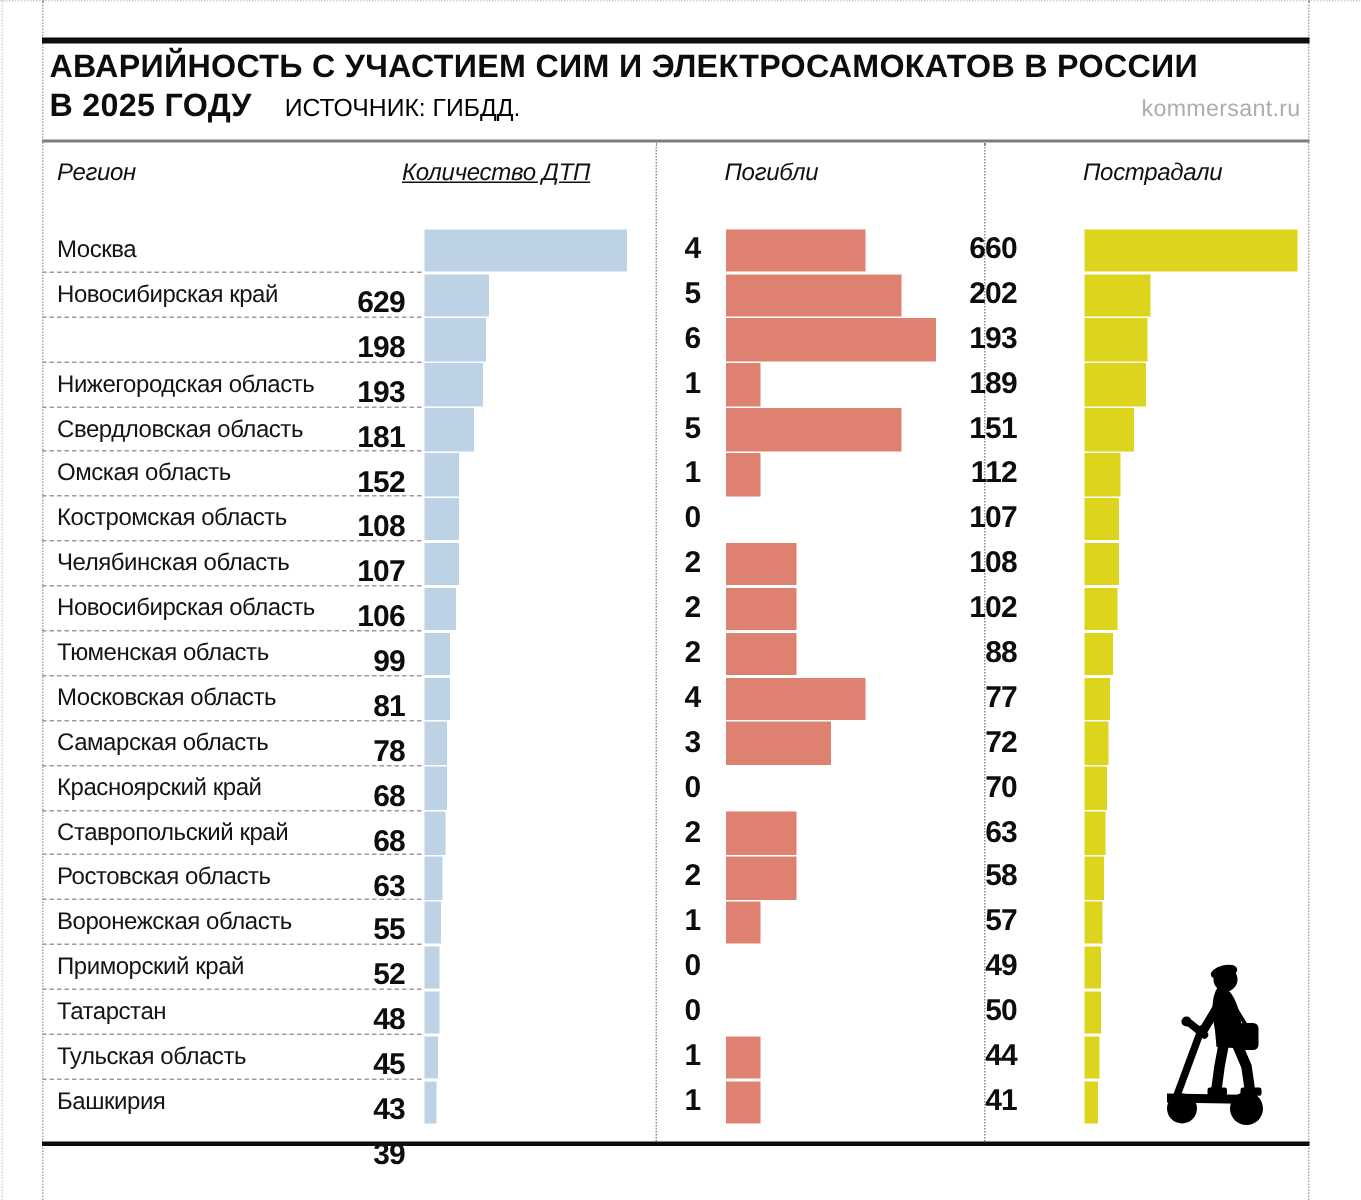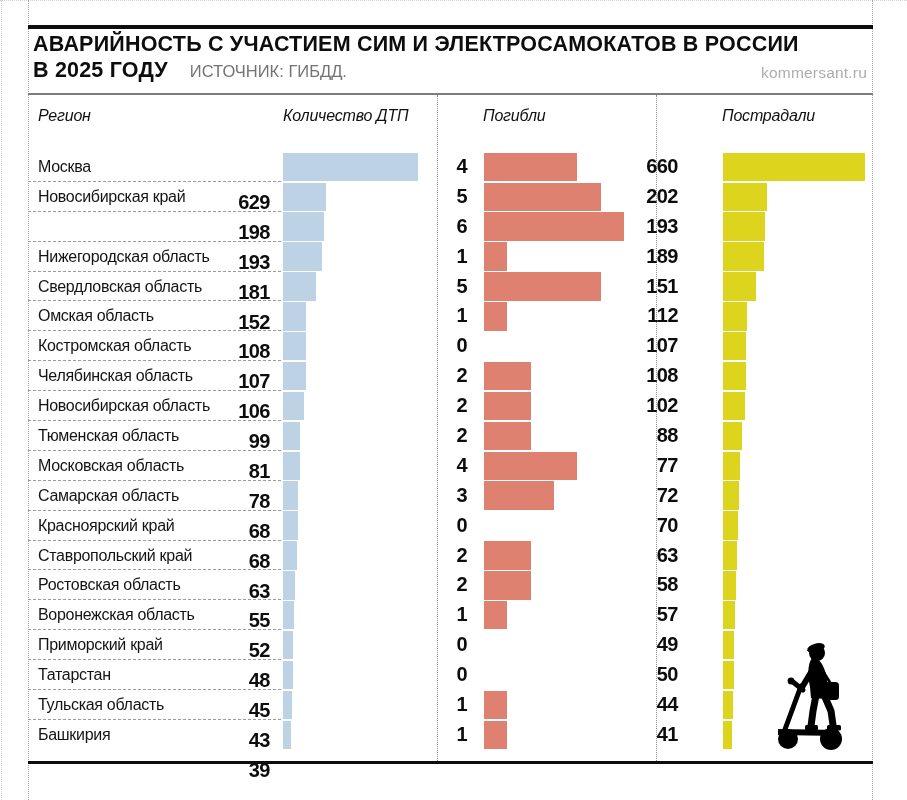--- a/index.html
+++ b/index.html
@@ -15,31 +15,31 @@
   .top-rule{position:absolute;left:28px;top:25px;width:845px;height:4px;background:#0d0d0d;}
   .gray-rule{position:absolute;left:28px;top:93px;width:845px;height:2px;background:#7d7d7d;}
   .bottom-rule{position:absolute;left:28px;top:761px;width:845px;height:3px;background:#0d0d0d;}
 
   .title{
     position:absolute;left:33px;top:32px;width:820px;
     font-size:21.5px;font-weight:bold;line-height:25.5px;letter-spacing:.2px;color:#0d0d0d;
     white-space:nowrap;
   }
   .title .source{
-    font-size:16.5px;font-weight:normal;letter-spacing:0;margin-left:22px;color:#737373;
+    font-size:16.5px;font-weight:normal;letter-spacing:0;margin-left:22px;color:#000000;
   }
   .site{
     position:absolute;right:40px;top:64px;font-size:15.5px;color:#adadad;letter-spacing:.2px;
   }
 
   .col-header{
     position:absolute;top:107px;font-size:16px;font-style:italic;color:#111;letter-spacing:-.2px;
   }
   .h-region{left:38px;}
-  .h-accidents{left:283px;}
+  .h-accidents{left:268px;text-decoration:underline;}
   .h-died{left:483px;}
   .h-injured{left:722px;}
 
   .divider{position:absolute;top:95px;height:666px;width:0;border-left:1px dotted #8c8c8c;}
   .div1{left:437px;}
   .div2{left:656px;}
 
   #rows{position:absolute;left:0;top:152px;width:907px;}
   .row{position:relative;height:29.9px;padding-left:42px;}
   .row .sep{position:absolute;left:28px;bottom:0;width:253px;height:0;border-bottom:1px dashed #9b9b9b;}

